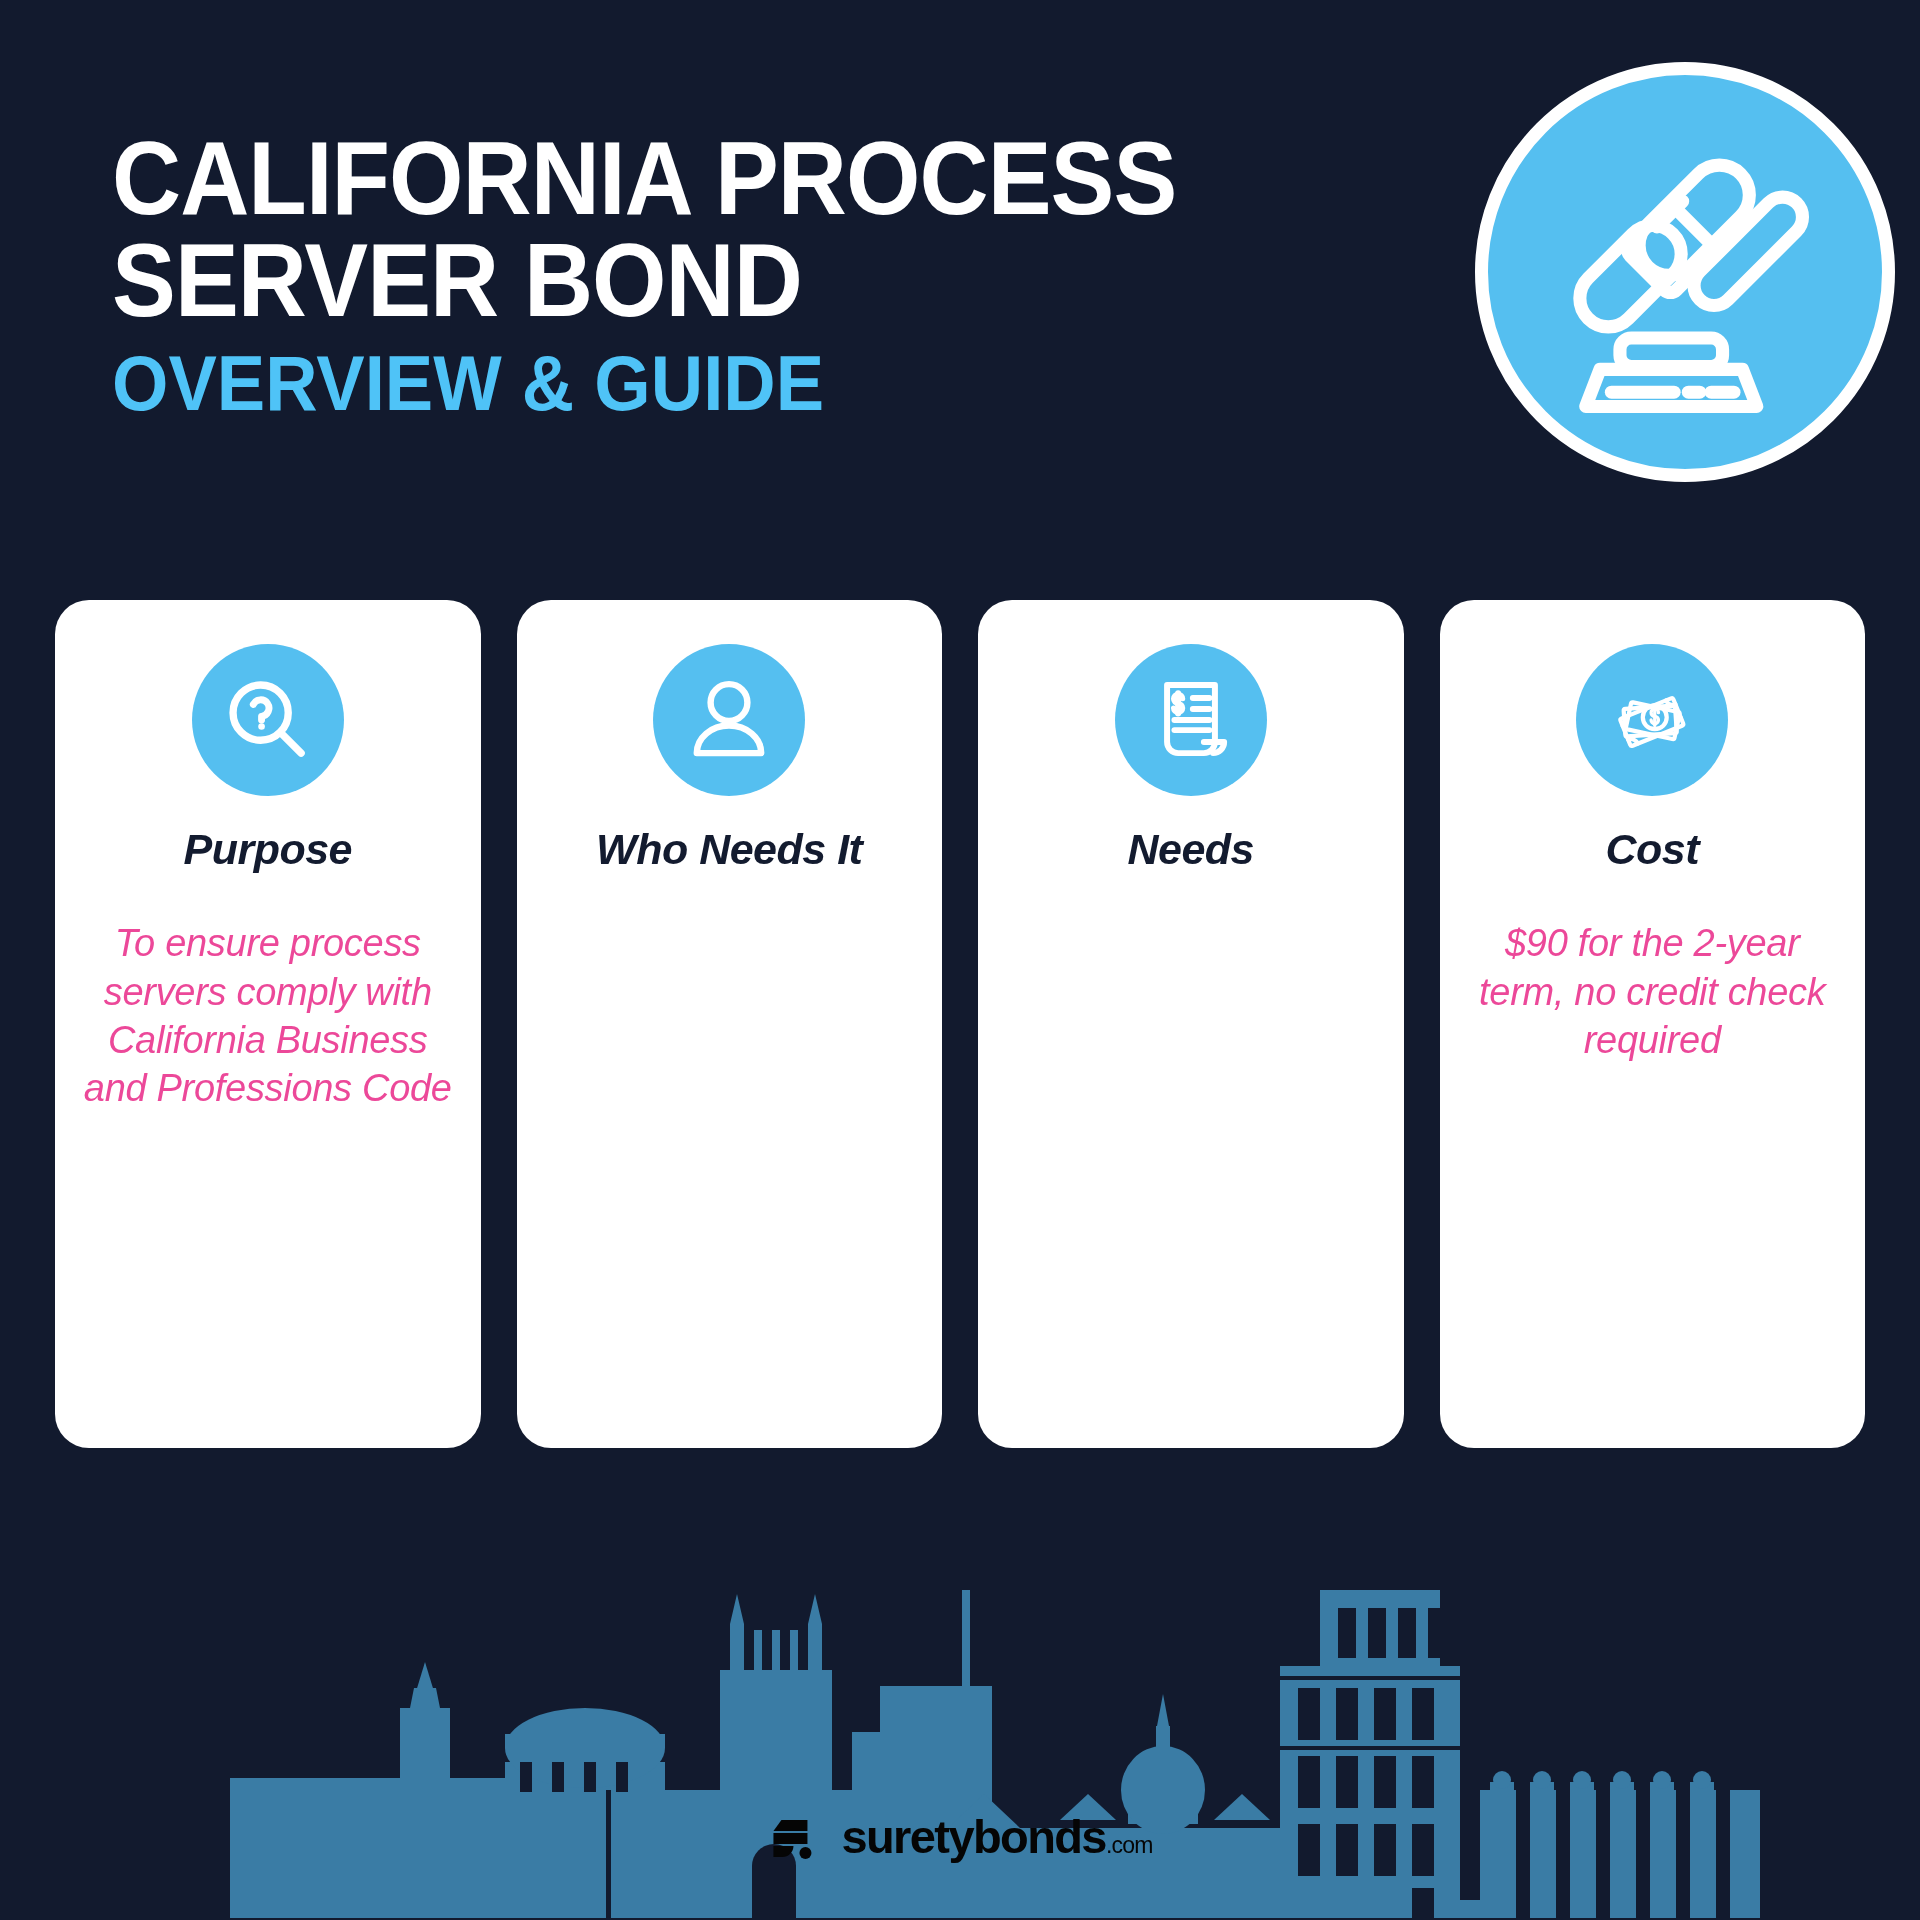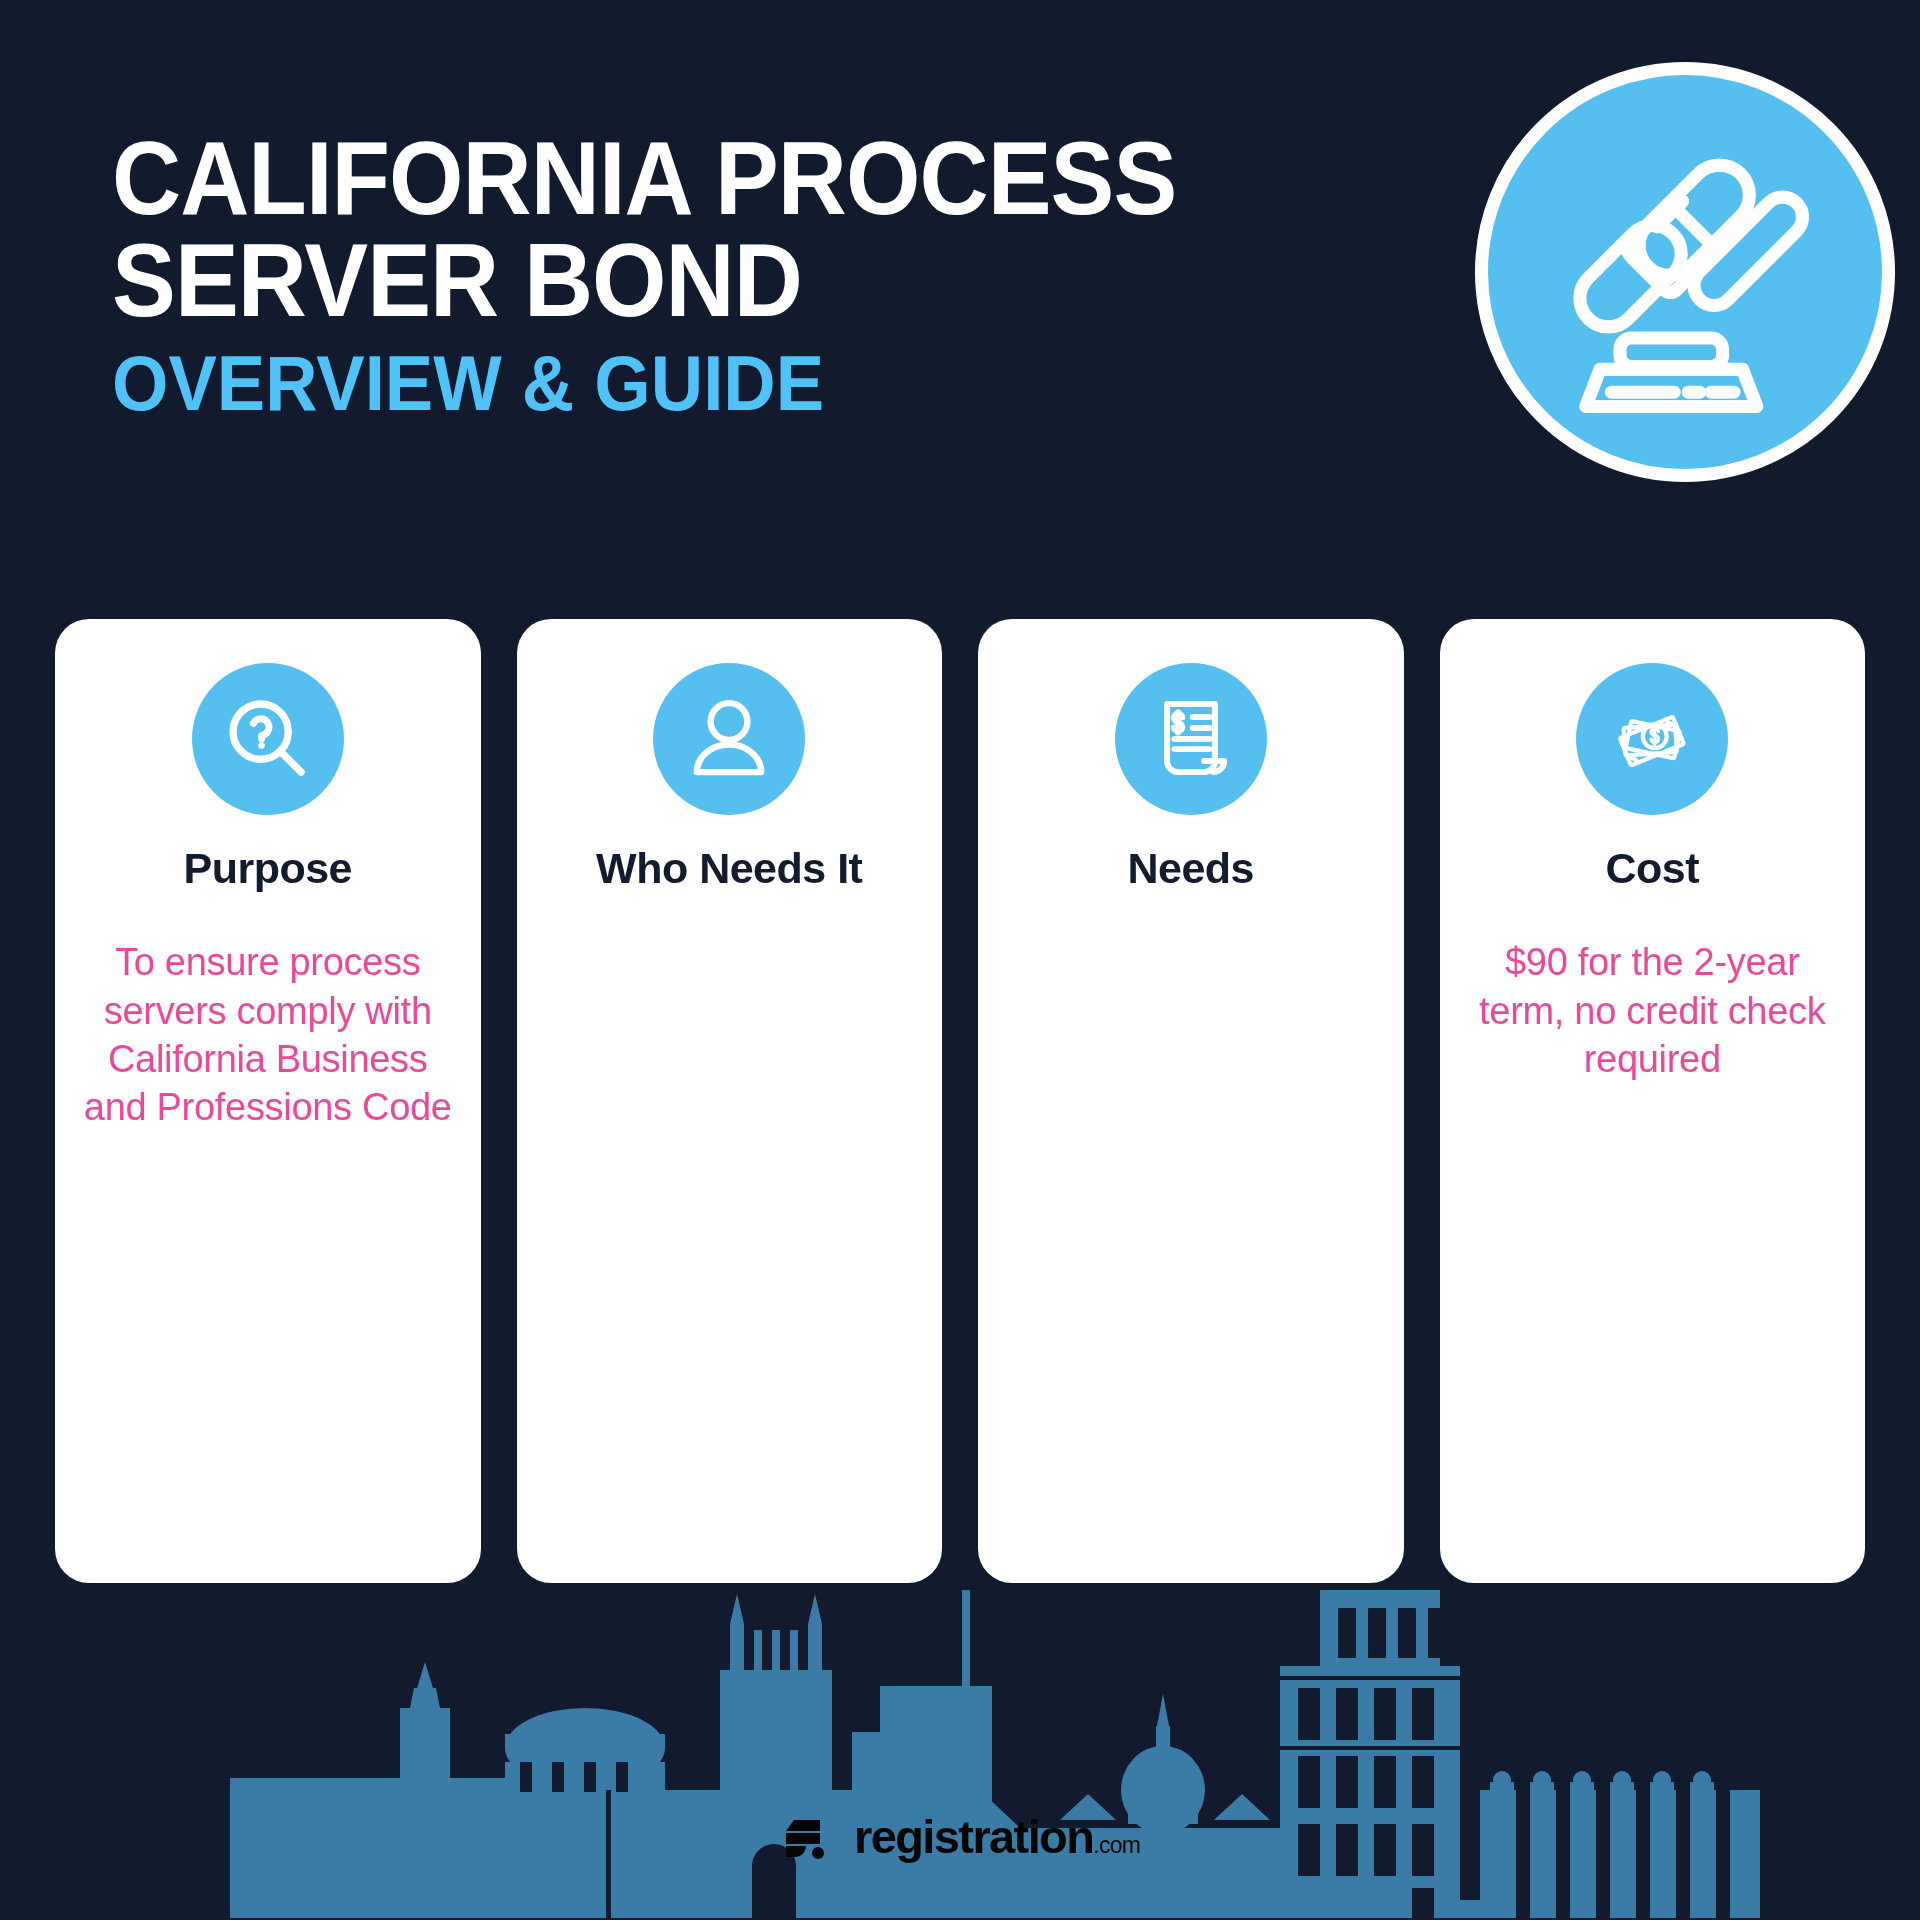--- a/index.html
+++ b/index.html
@@ -58,24 +58,25 @@
     border:13px solid #FFFFFF;
     display:flex;
     align-items:center;
     justify-content:center;
   }
   .gavel-badge svg{width:285px;height:285px;display:block;}
 
   
   .cards{
     position:absolute;
-    left:55px; top:619px;
-    width:1810px; height:964px;
+    left:55px; top:600px;
+    width:1810px; height:848px;
     display:flex;
     gap:36px;
+    font-style:italic;
   }
   .card{
     flex:1 1 0;
     background:#FFFFFF;
     border-radius:34px;
     padding:44px 26px 30px;
     display:flex;
     flex-direction:column;
     align-items:center;
   }
@@ -364,14 +365,14 @@
   <span>
     <svg class="logo-mark" viewBox="0 0 56 56">
       <g fill="#050505">
         <path d="M14 12 h26 v11 h-34 z"></path>
         <path d="M6 25 h34 v11 h-34 z"></path>
         <path d="M6 38 h20 a11 11 0 0 1 -11 11 h-9 z"></path>
         <circle cx="38" cy="45" r="6"></circle>
       </g>
     </svg>
   </span>
-  <div class="logo-text"><span>registration</span><span class="tld">.com</span></div>
+  <div class="logo-text"><span>suretybonds</span><span class="tld">.com</span></div>
 </div>
 
 </body></html>

